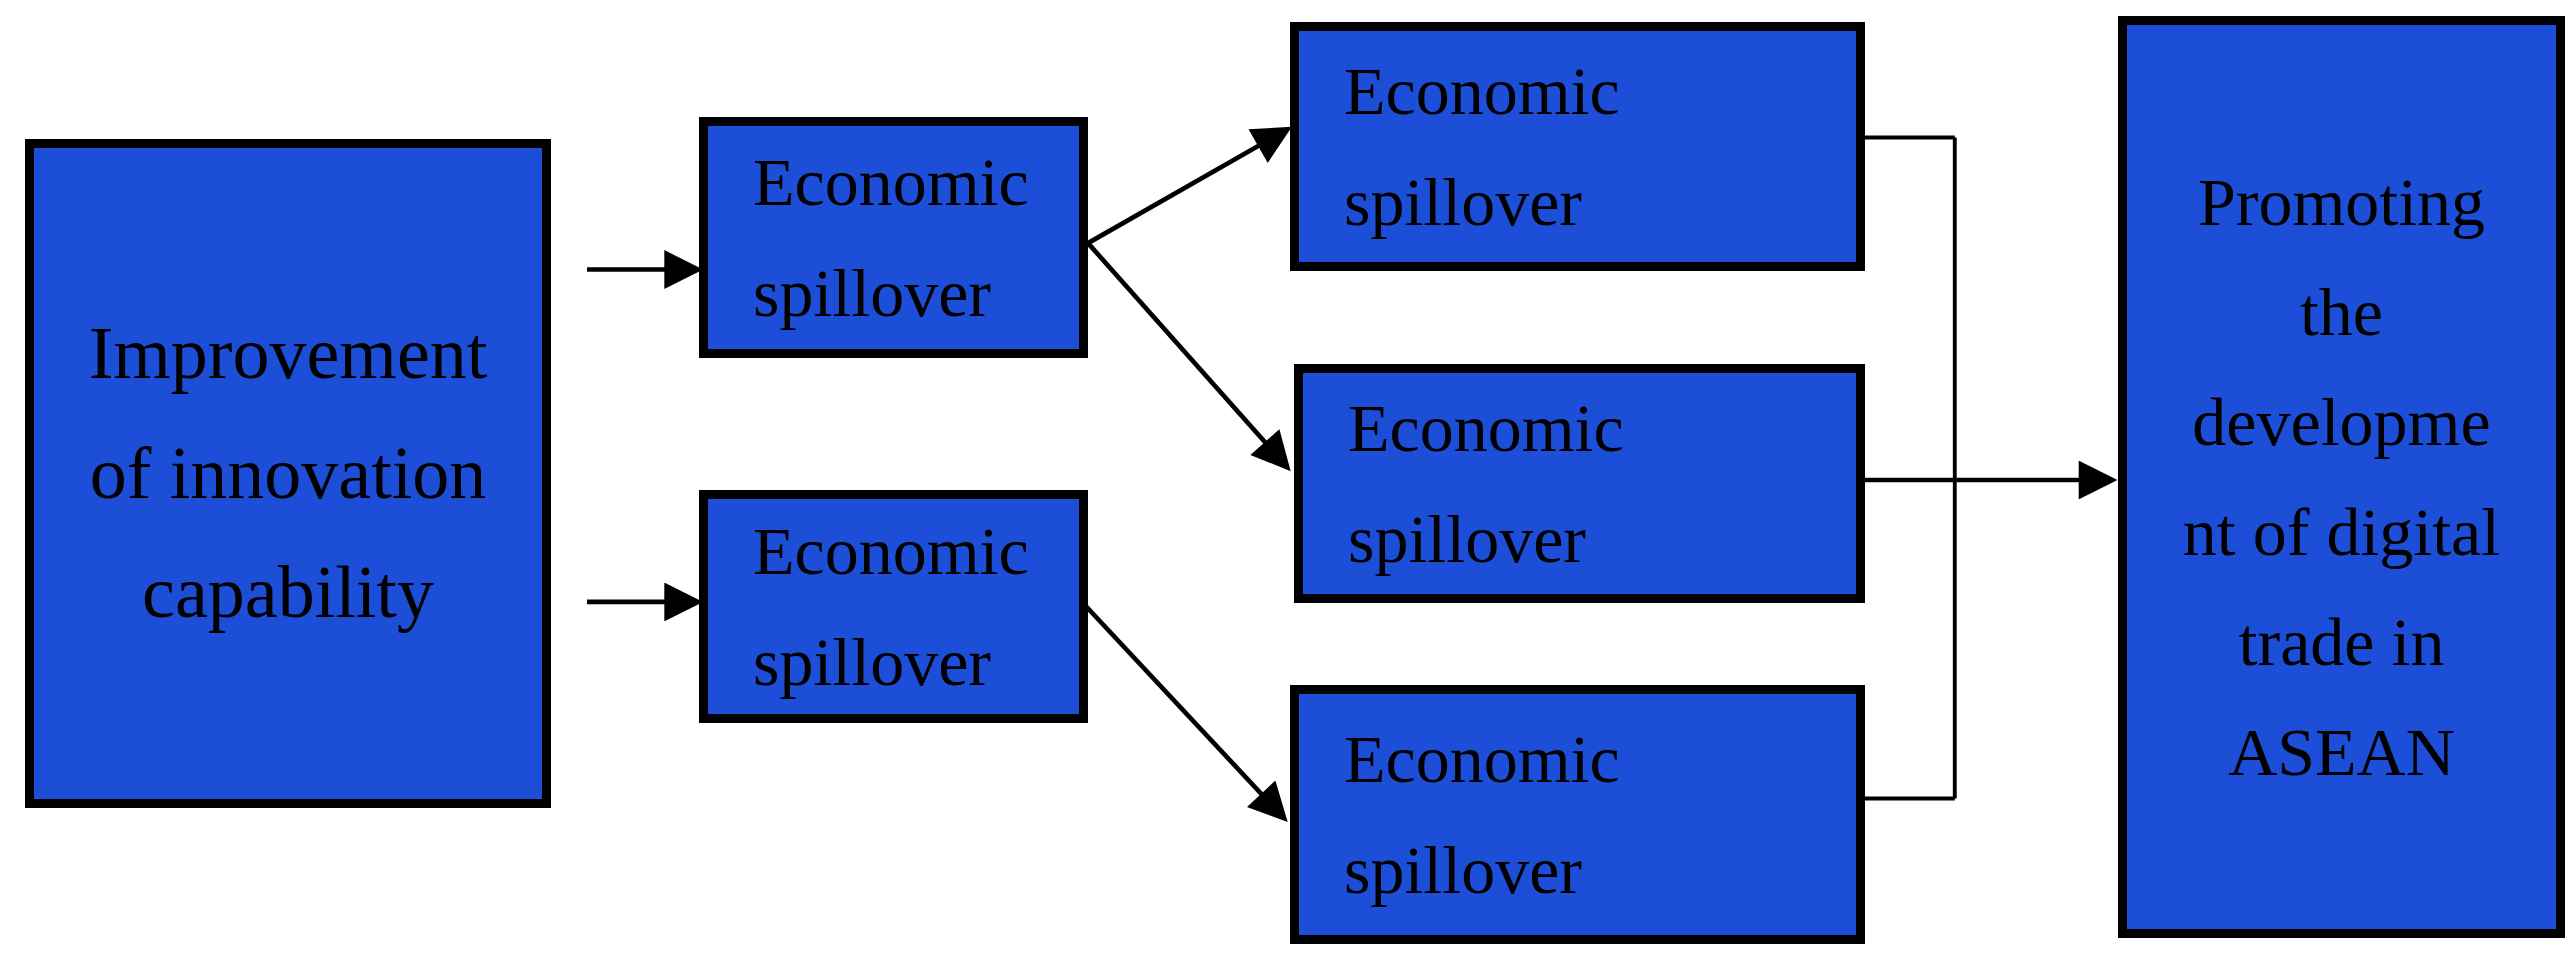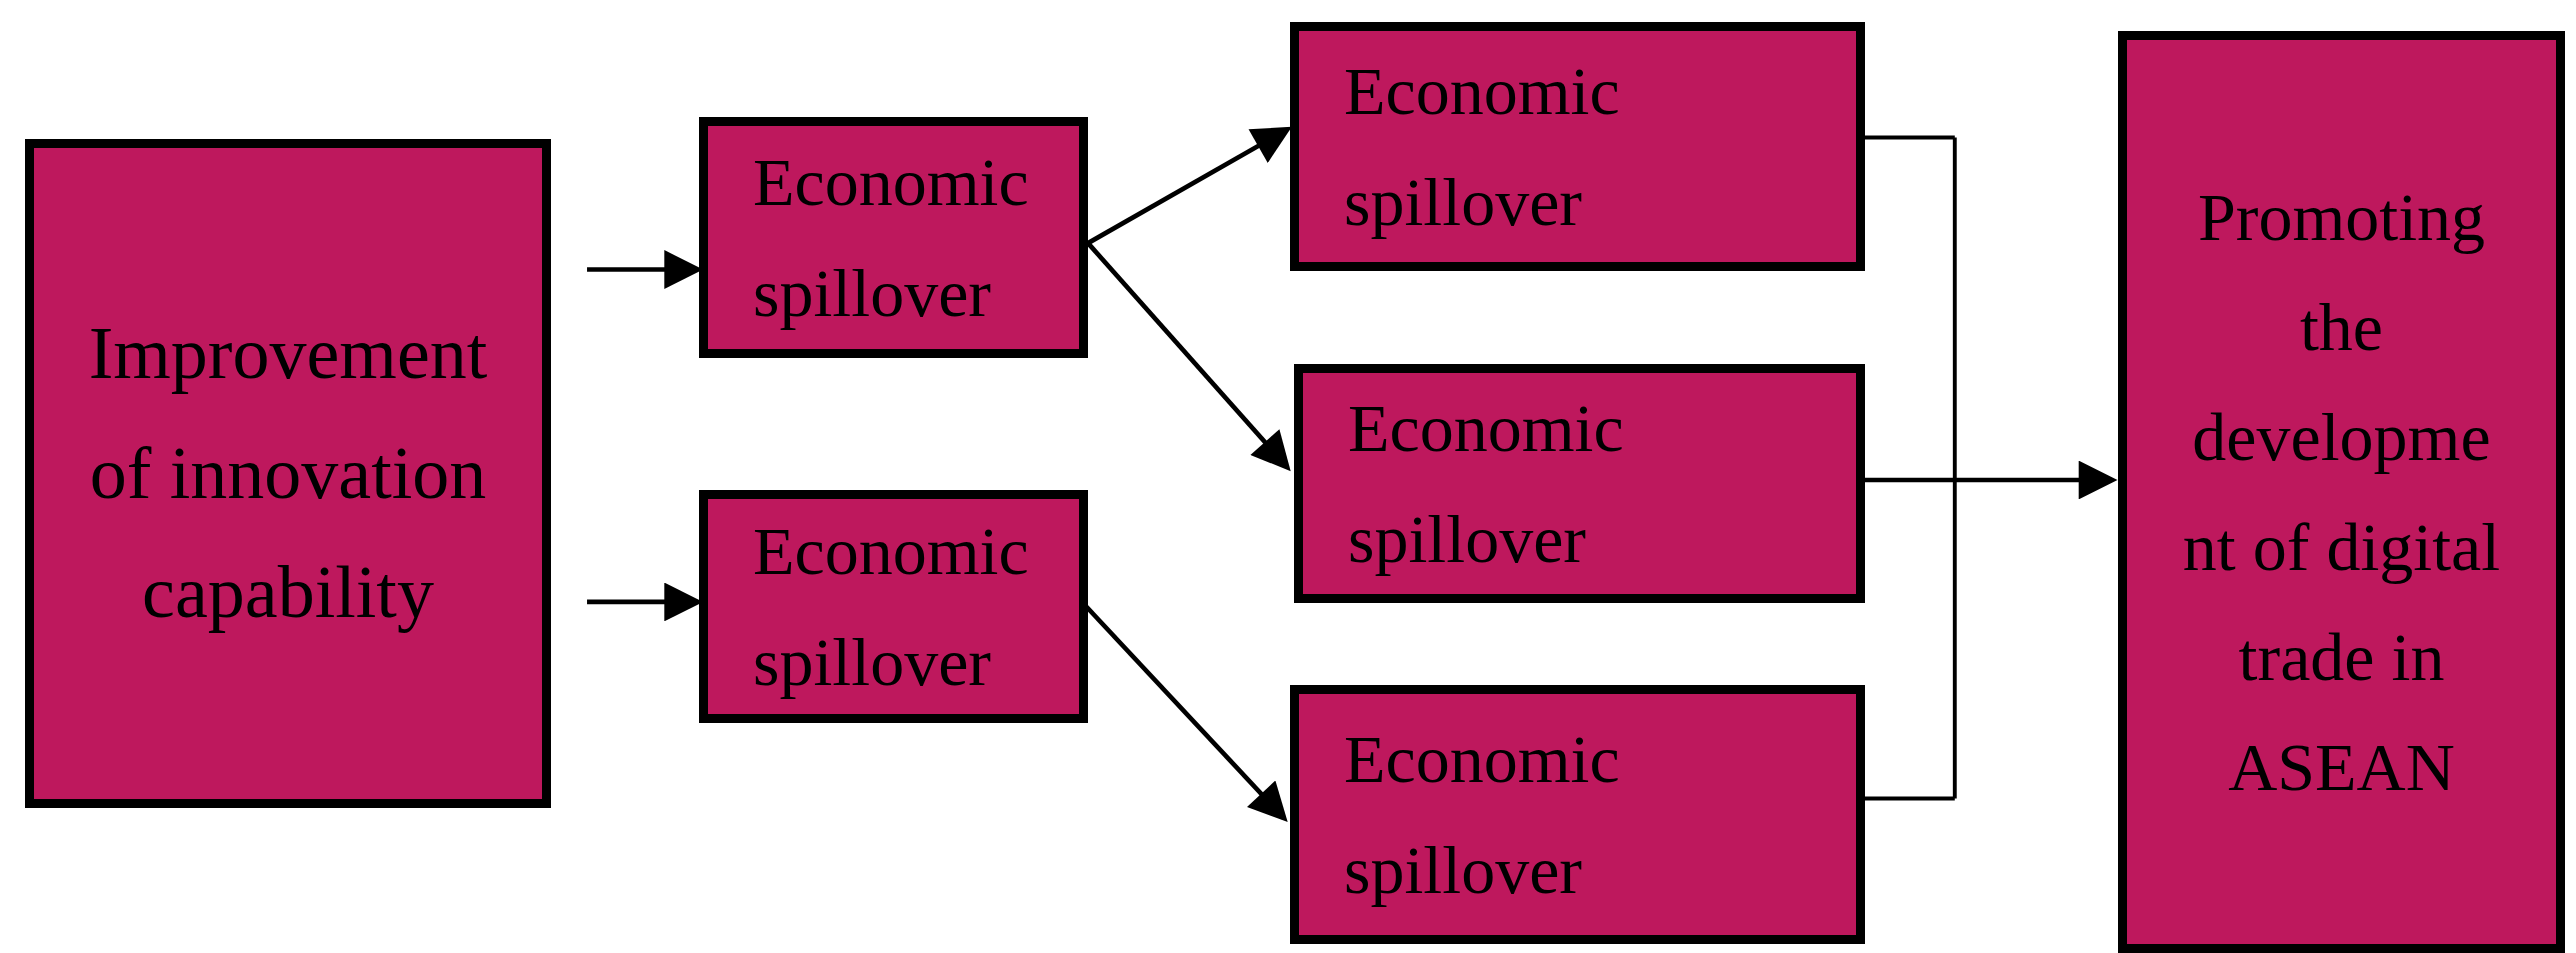--- a/index.html
+++ b/index.html
@@ -9,21 +9,21 @@
     height: 953px;
     background: #ffffff;
     font-family: "Liberation Serif", "DejaVu Serif", serif;
     color: #000000;
     overflow: hidden;
   }
   .node {
     position: absolute;
     box-sizing: border-box;
     border: 9.3px solid #000000;
-    background: #be185d;
+    background: #1d4ed8;
     display: flex;
     align-items: center;
     font-size: 68px;
     line-height: 1.62;
     white-space: pre-line;
   }
   .node.centered {
     justify-content: center;
     text-align: center;
   }
@@ -32,21 +32,21 @@
     text-align: left;
     padding-left: 45px;
   }
   .node .label { display: block; }
   #node-source { left: 25px;  top: 139px; width: 526px; height: 669px; font-size: 74px; }
   #node-b1     { left: 699px; top: 117px; width: 389px; height: 241px; }
   #node-b2     { left: 699px; top: 490px; width: 389px; height: 233px; }
   #node-c1     { left: 1290px; top: 22px;  width: 575px; height: 249px; }
   #node-c2     { left: 1294px; top: 364px; width: 571px; height: 239px; }
   #node-c3     { left: 1290px; top: 685px; width: 575px; height: 259px; }
-  #node-outcome{ left: 2118px; top: 31px;  width: 447px; height: 922px; }
+  #node-outcome{ left: 2118px; top: 16px;  width: 447px; height: 922px; }
   svg.overlay {
     position: absolute;
     left: 0; top: 0;
     width: 2576px;
     height: 953px;
     pointer-events: none;
   }
   svg .shaft { stroke: #000000; stroke-width: 6; fill: none; }
   svg .elbow { stroke: #000000; stroke-width: 5; fill: none; }
 </style>

